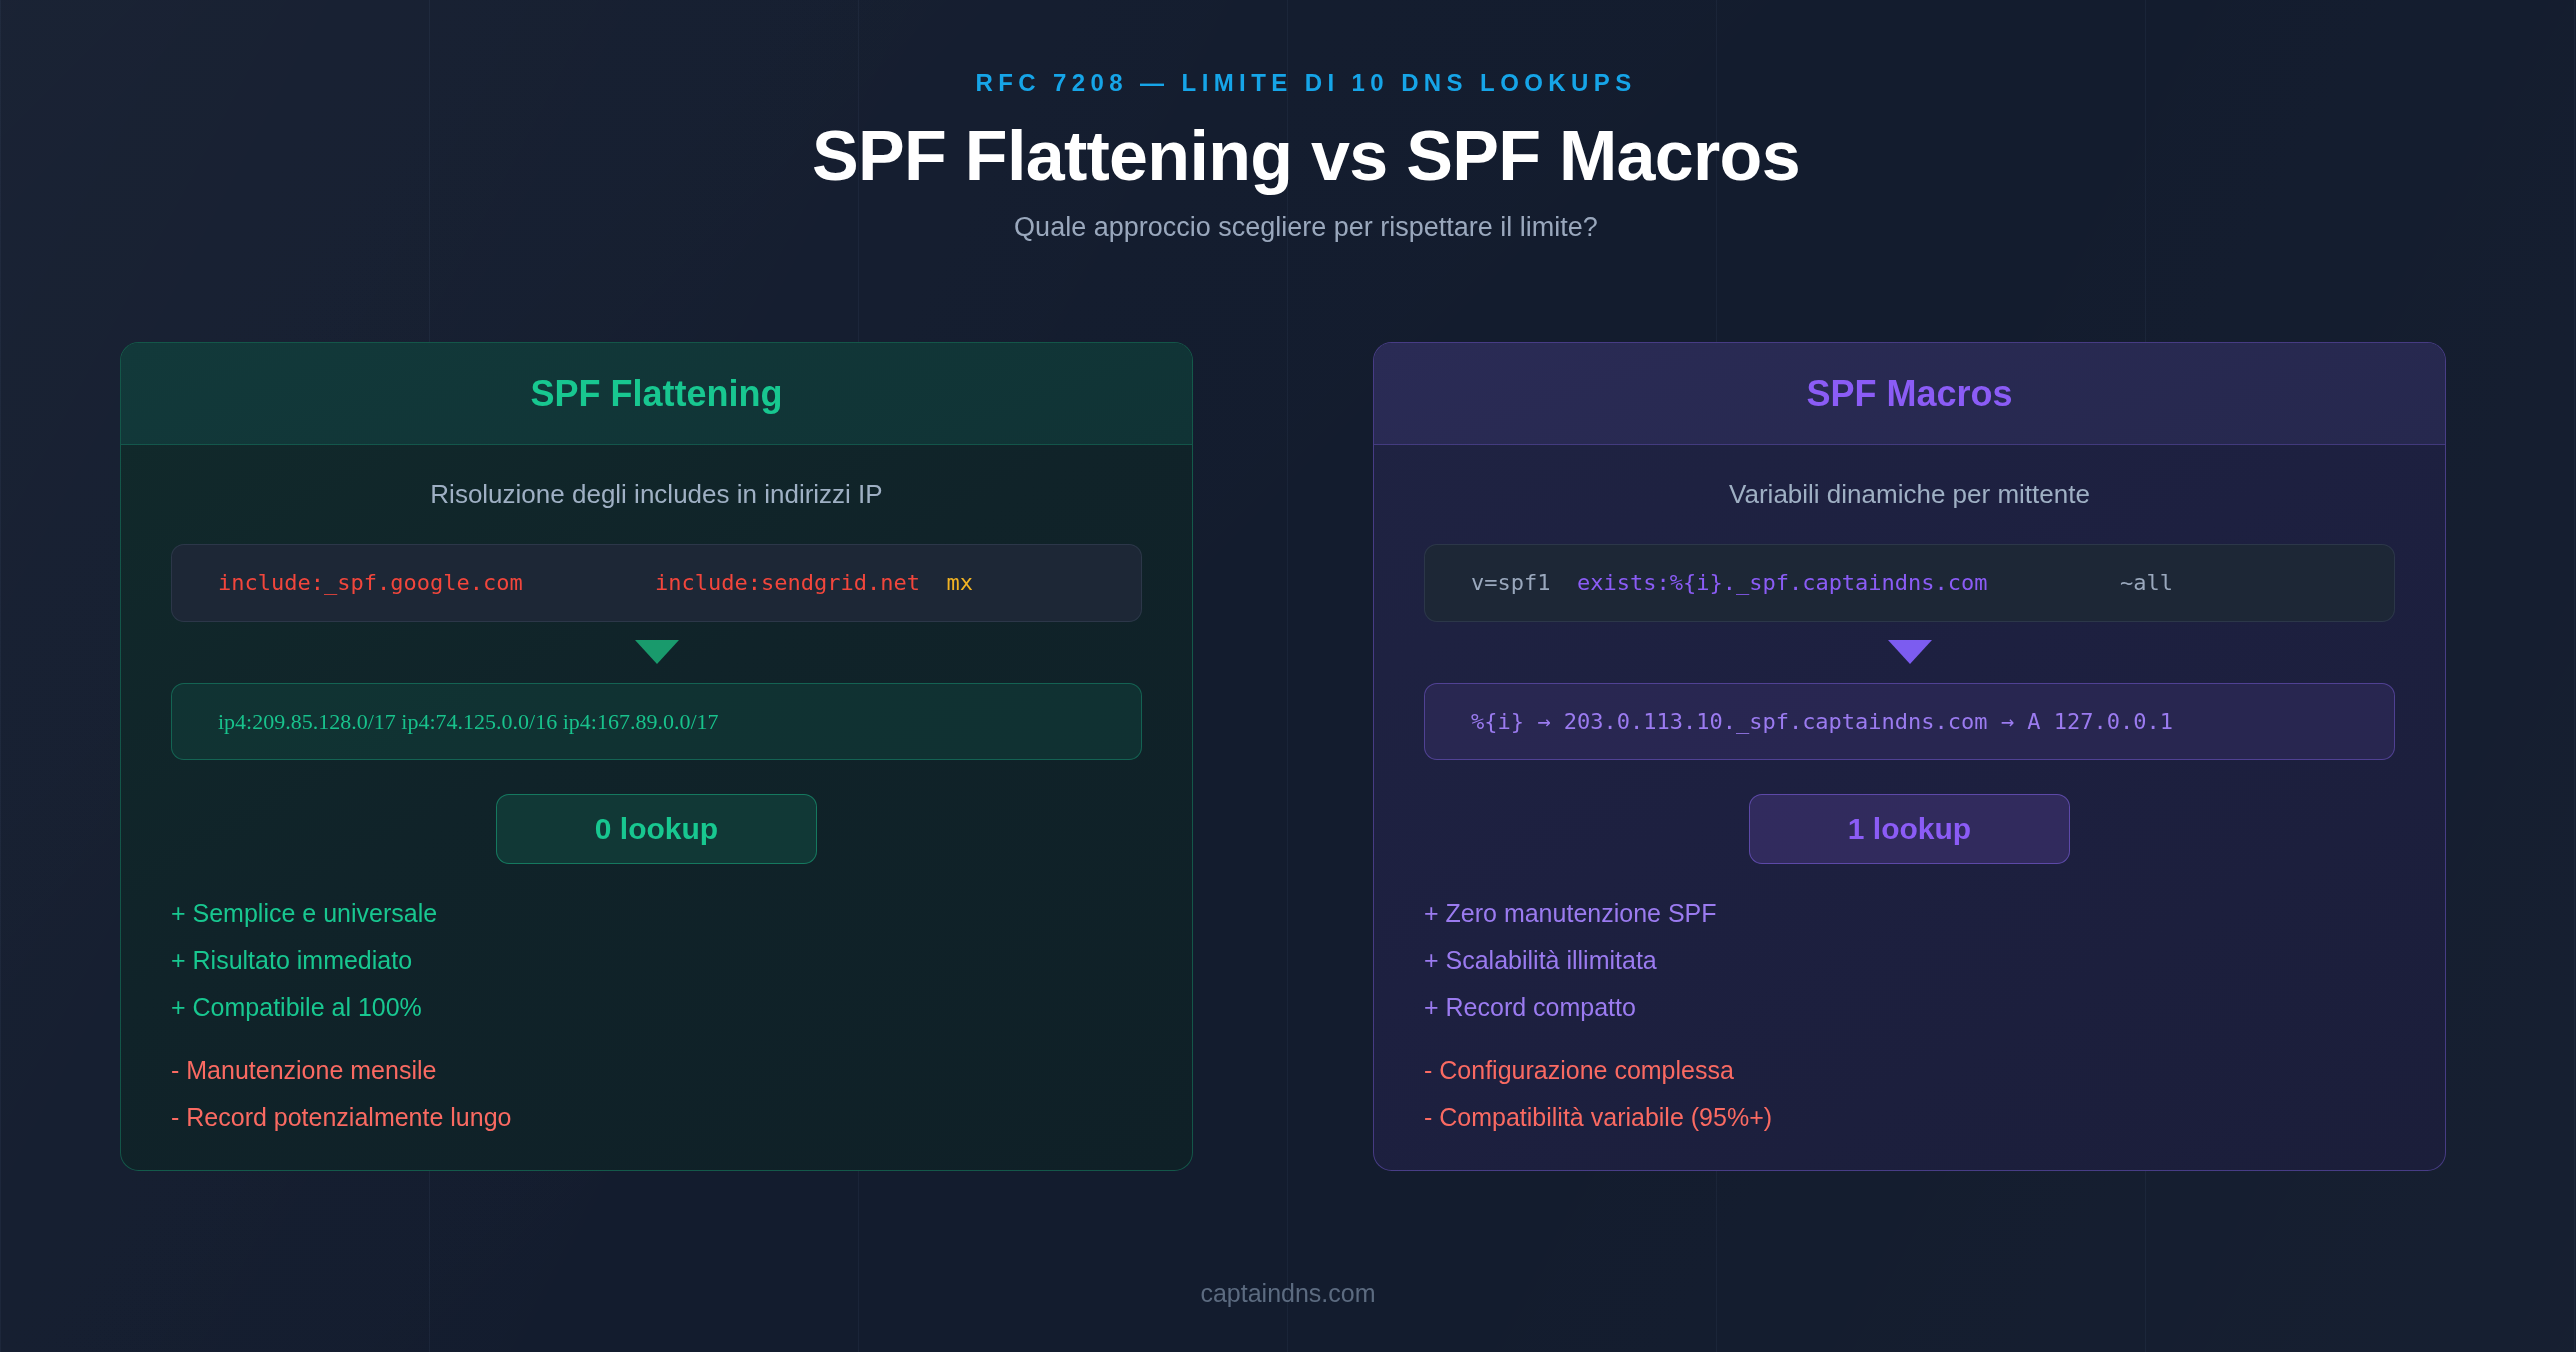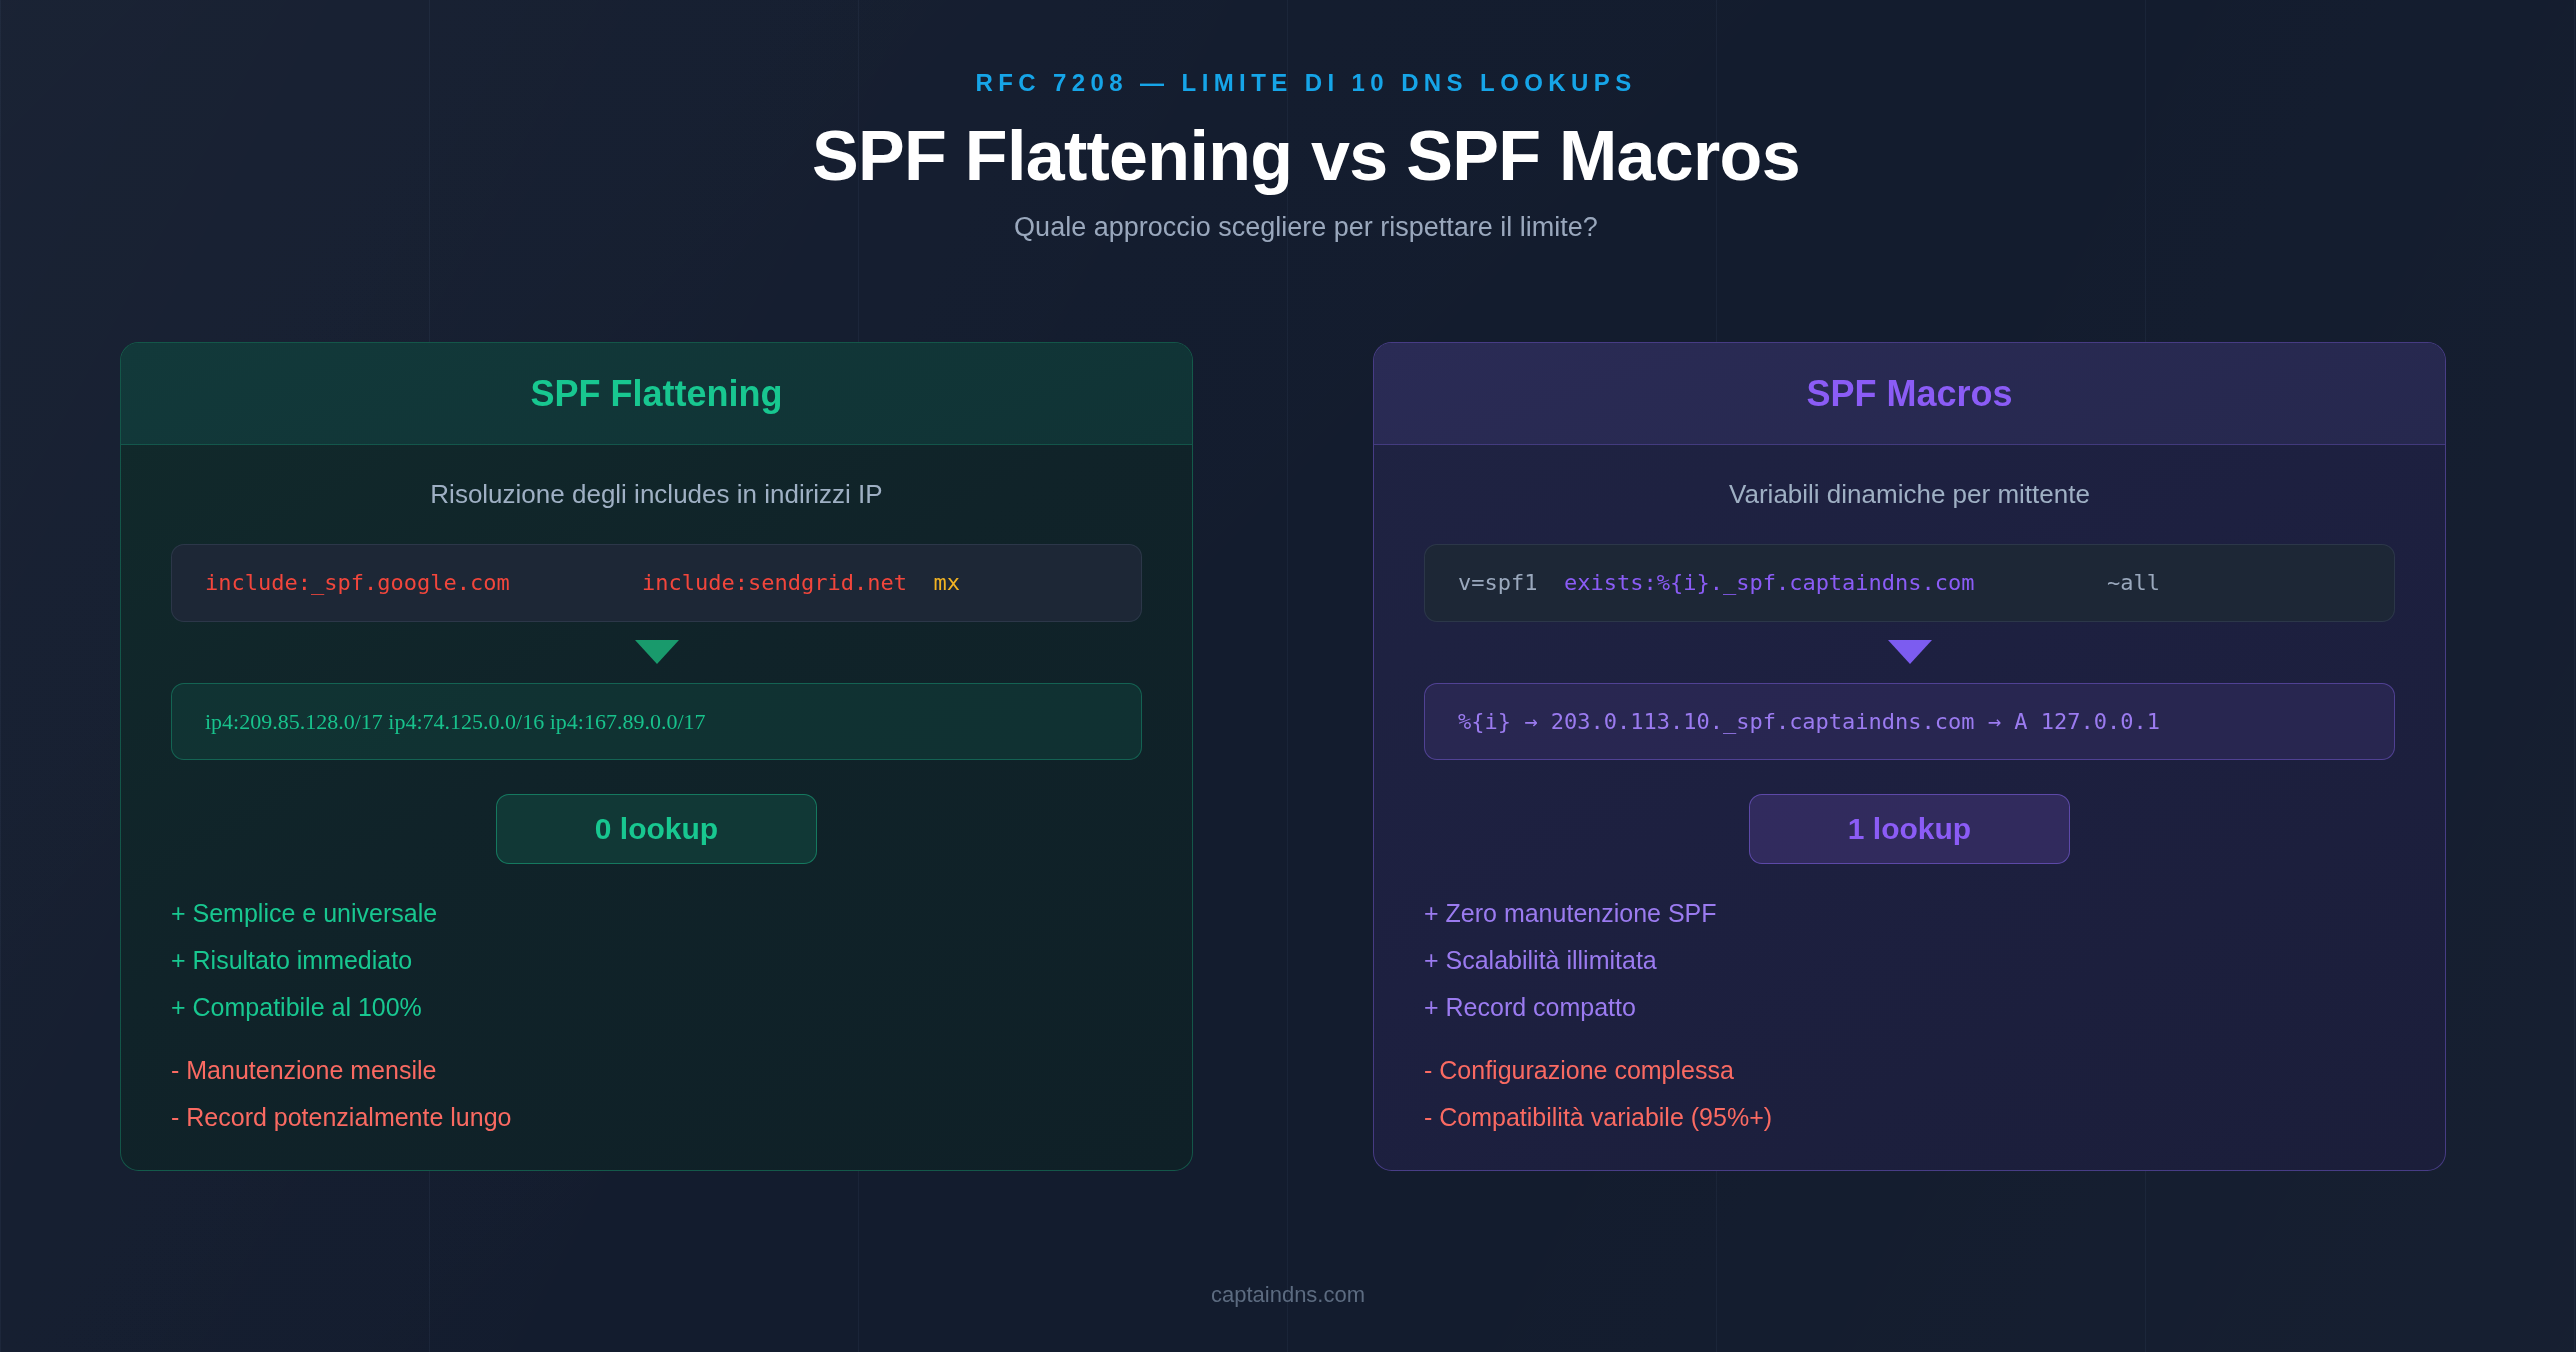--- a/index.html
+++ b/index.html
@@ -88,21 +88,21 @@
   .card-body{ padding:34px 50px 0 50px; flex:1; display:flex; flex-direction:column; }
 
   .card-sub{
     text-align:center; font-size:26px; color:#9fb0c4; font-weight:400;
     margin-bottom:34px;
   }
 
   
   .code{
     border-radius:13px;
-    padding:24px 33px;
+    padding:24px 46px;
     font-family:"DejaVu Sans Mono", monospace;
     font-size:22px;
     line-height:1.25;
     white-space:nowrap;
     overflow:hidden;
   }
   .code.slate{
     background:#1d2736;
     border:1.4px solid rgba(150,170,200,.13);
   }
@@ -172,21 +172,21 @@
     border:1.4px solid rgba(165,180,205,.45);
     display:flex; align-items:center; justify-content:center;
     font-size:39px; font-weight:700; color:#eef2f8;
     z-index:5;
   }
 
   
   .footer{
     position:absolute; left:0; right:0; bottom:44px;
     text-align:center;
-    font-size:22px; color:#5c6b80;
+    font-size:25px; color:#5c6b80;
   }
 </style>
 </head>
 <body>
 
 <div class="stage">
   <div class="grid"></div>
   <div class="sheen"></div>
 
   <div class="header">

